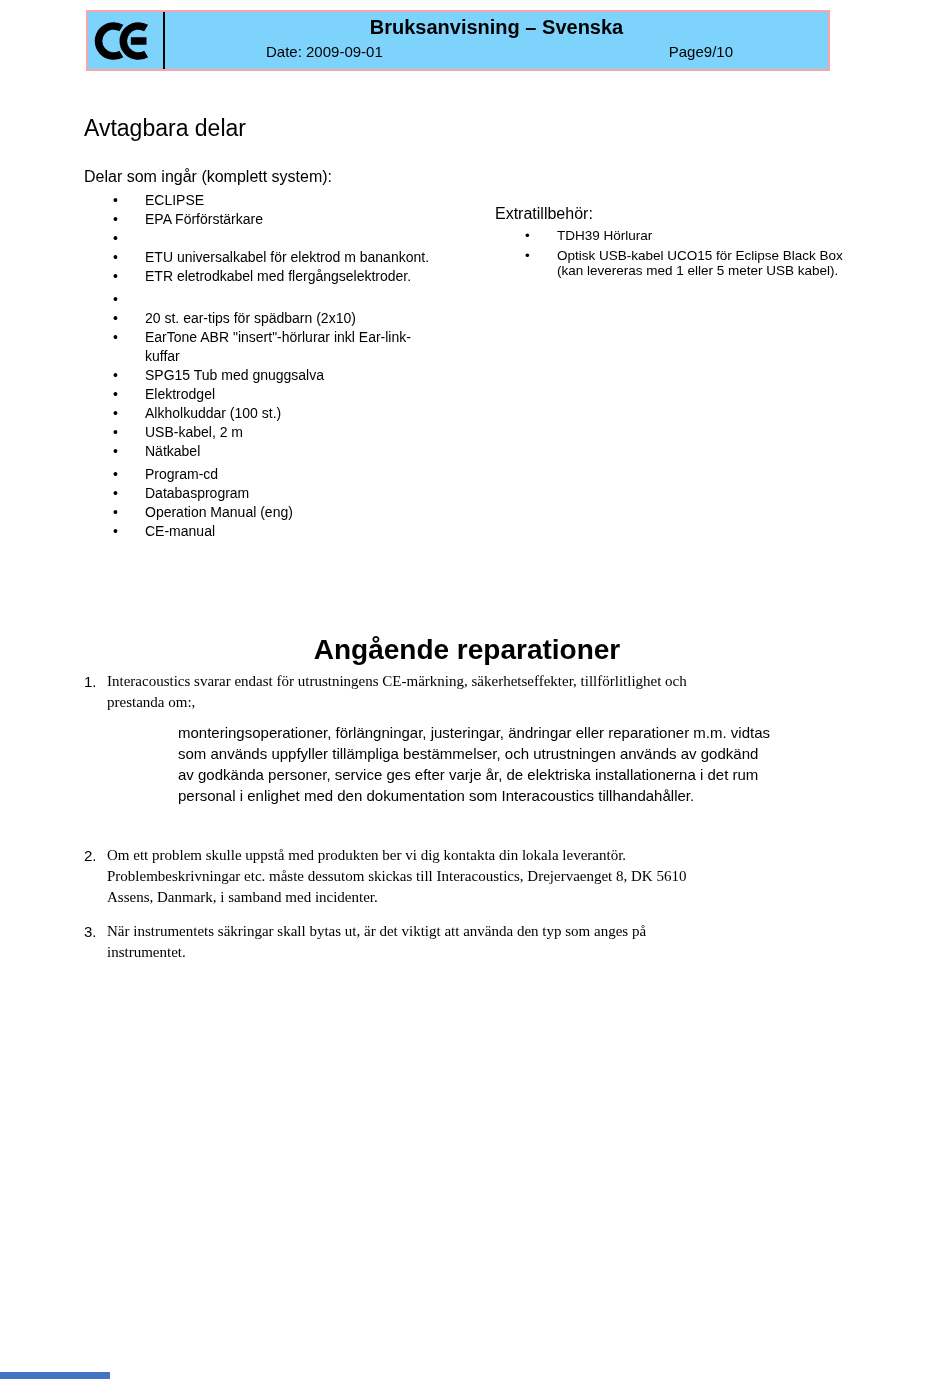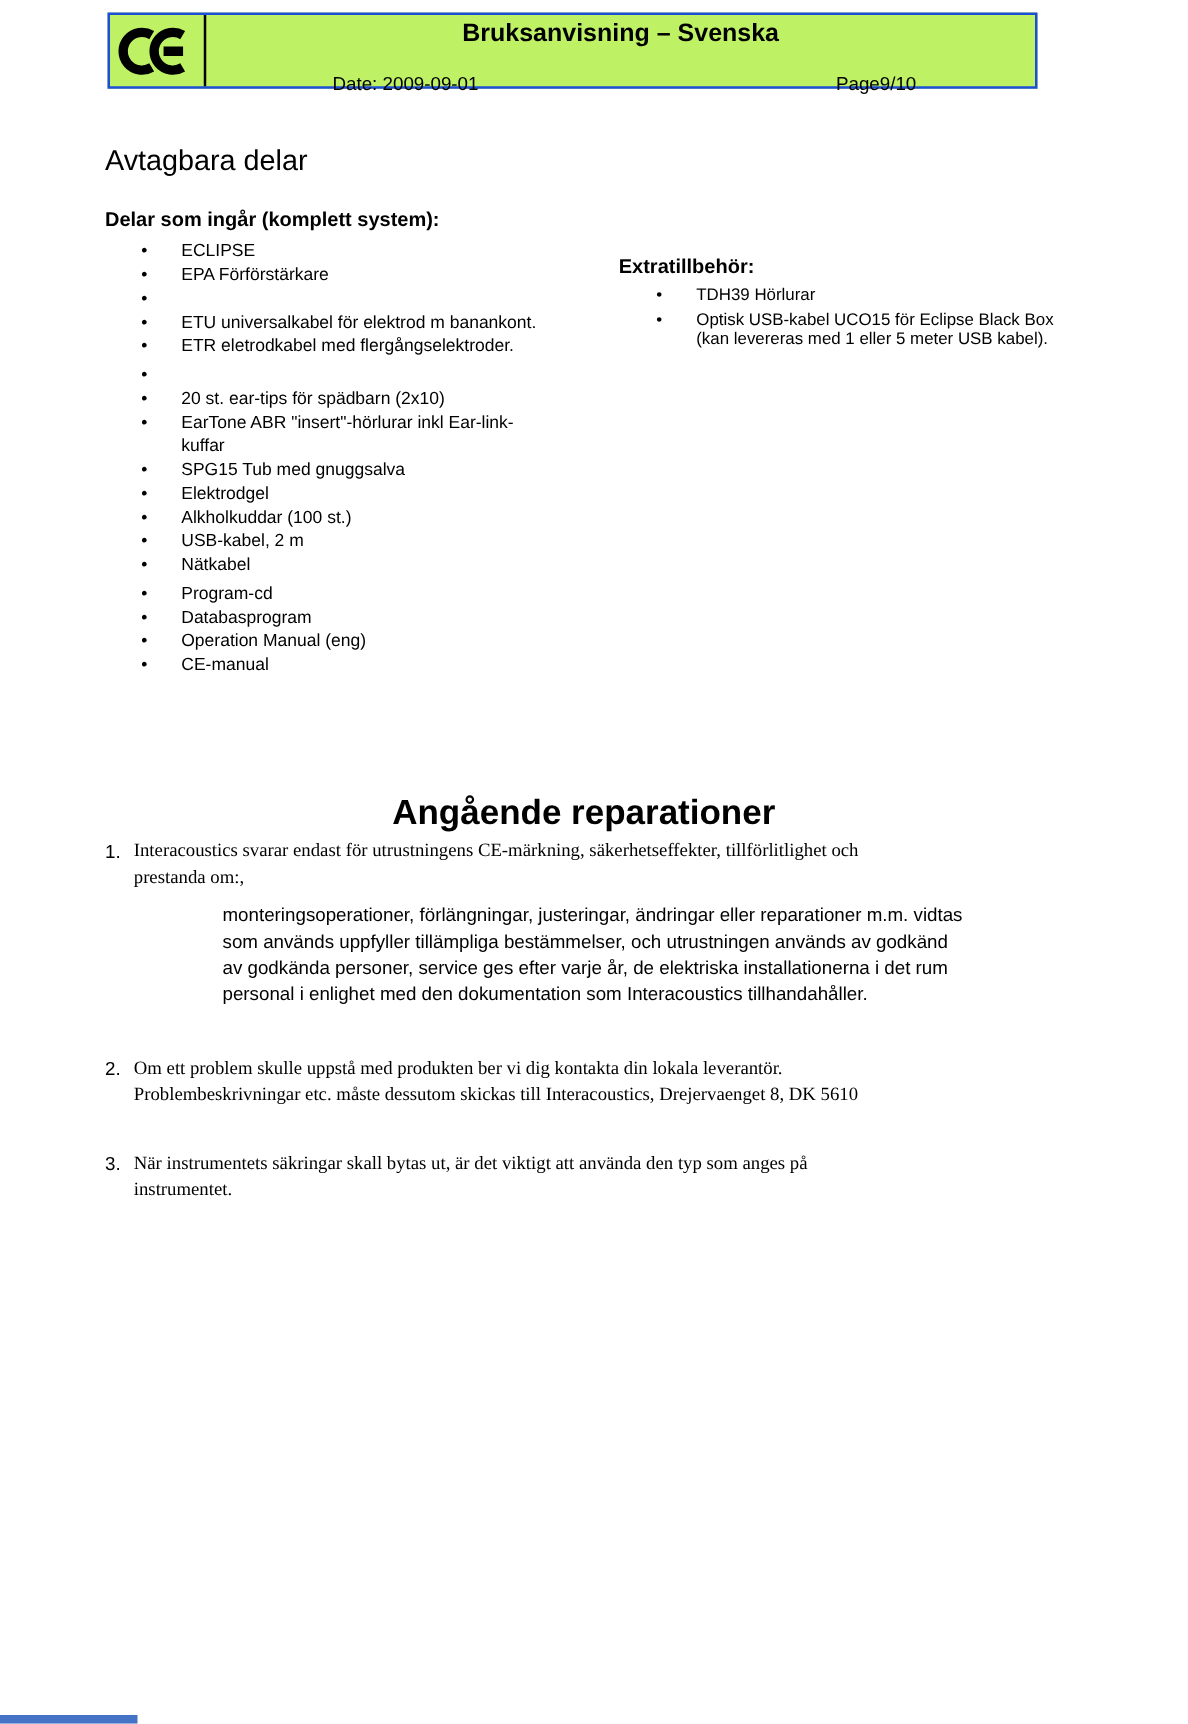--- a/index.html
+++ b/index.html
@@ -6,40 +6,40 @@
   body {
     width:950px; height:1379px; position:relative; overflow:hidden;
     font-family:"Liberation Sans", sans-serif; color:#000;
     -webkit-font-smoothing:antialiased;
   }
   .page { position:relative; width:950px; height:1379px; background:#fff; }
 
   
   .header-box {
     position:absolute; left:86px; top:10px; width:744px; height:61px;
-    border:2px solid #1d4ed8; box-sizing:border-box; display:flex; background:#bef264;
+    border:2px solid #fca5a5; box-sizing:border-box; display:flex; background:#7dd3fc;
   }
   .ce-cell {
     width:77px; border-right:2px solid #000; box-sizing:border-box;
     display:flex; align-items:center; justify-content:center;
   }
   .ce-cell svg { display:block; }
   .head-main { flex:1; display:flex; flex-direction:column; padding-top:3px; }
   .head-title { text-align:center; font-weight:bold; font-size:20px; line-height:24px; }
   .head-row {
     display:flex; justify-content:space-between; align-items:baseline;
-    font-size:15px; line-height:19px; margin-top:19px; padding:0 95px 0 101px;
+    font-size:15px; line-height:19px; margin-top:3px; padding:0 95px 0 101px;
   }
 
   
   .h1 { position:absolute; left:84px; top:116px; font-size:23px; line-height:24px; font-weight:normal; }
 
   .col-left  { position:absolute; left:84px;  top:167px; width:370px; }
   .col-right { position:absolute; left:495px; top:171px; width:380px;margin-top:33px; }
-  .col-h2 { font-size:16px; line-height:20px; font-weight:bold; margin:0 0 4px 0; }
+  .col-h2 { font-size:16px; line-height:20px; font-weight:normal; margin:0 0 4px 0; }
 
   ul.blist { list-style:none; margin:0; padding:0; }
   ul.blist li { display:flex; }
   .inc-list { font-size:14px; line-height:19px; }
   .inc-list .blt { width:61px; padding-left:29px; box-sizing:border-box; flex:none; }
   .inc-list li:nth-of-type(6),
   .inc-list li:nth-of-type(14) { margin-top:4px; }
   .ext-list { font-size:13.5px; line-height:15px; }
   .ext-list li { margin-bottom:5px; }
   .ext-list .blt { width:62px; padding-left:30px; box-sizing:border-box; flex:none; }
@@ -242,20 +242,21 @@
       <span class="line">som används uppfyller tillämpliga bestämmelser, och utrustningen används av godkänd</span>
       <span class="line">av godkända personer, service ges efter varje år, de elektriska installationerna i det rum</span>
       <span class="line">personal i enlighet med den dokumentation som Interacoustics tillhandahåller.</span>
     </div>
 
   <div class="numbered p2">
     <span class="num">2.</span>
     <span class="lines">
         <span class="line">Om ett problem skulle uppstå med produkten ber vi dig kontakta din lokala leverantör.</span>
         <span class="line">Problembeskrivningar etc. måste dessutom skickas till Interacoustics, Drejervaenget 8, DK 5610</span>
+        <span class="line">Assens, Danmark, i samband med incidenter.</span>
       </span>
   </div>
 
   <div class="numbered p3">
     <span class="num">3.</span>
     <span class="lines">
         <span class="line">När instrumentets säkringar skall bytas ut, är det viktigt att använda den typ som anges på</span>
         <span class="line">instrumentet.</span>
       </span>
   </div>

